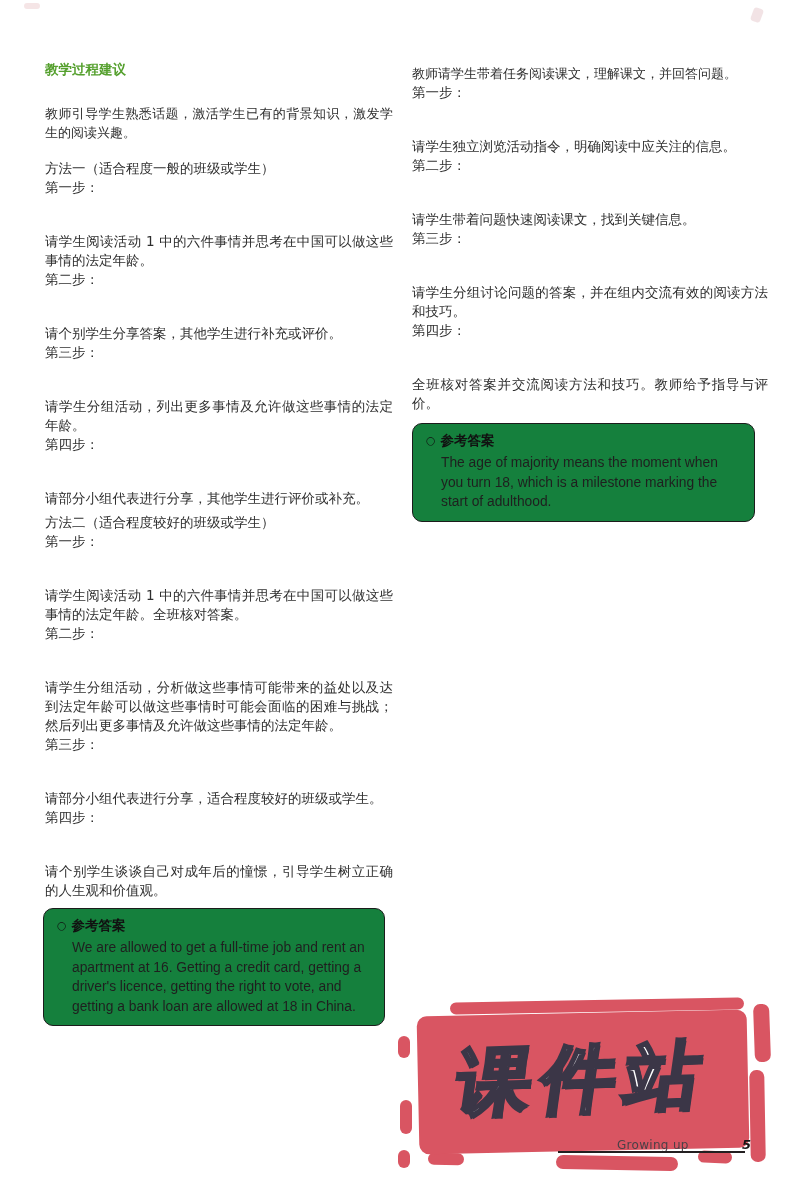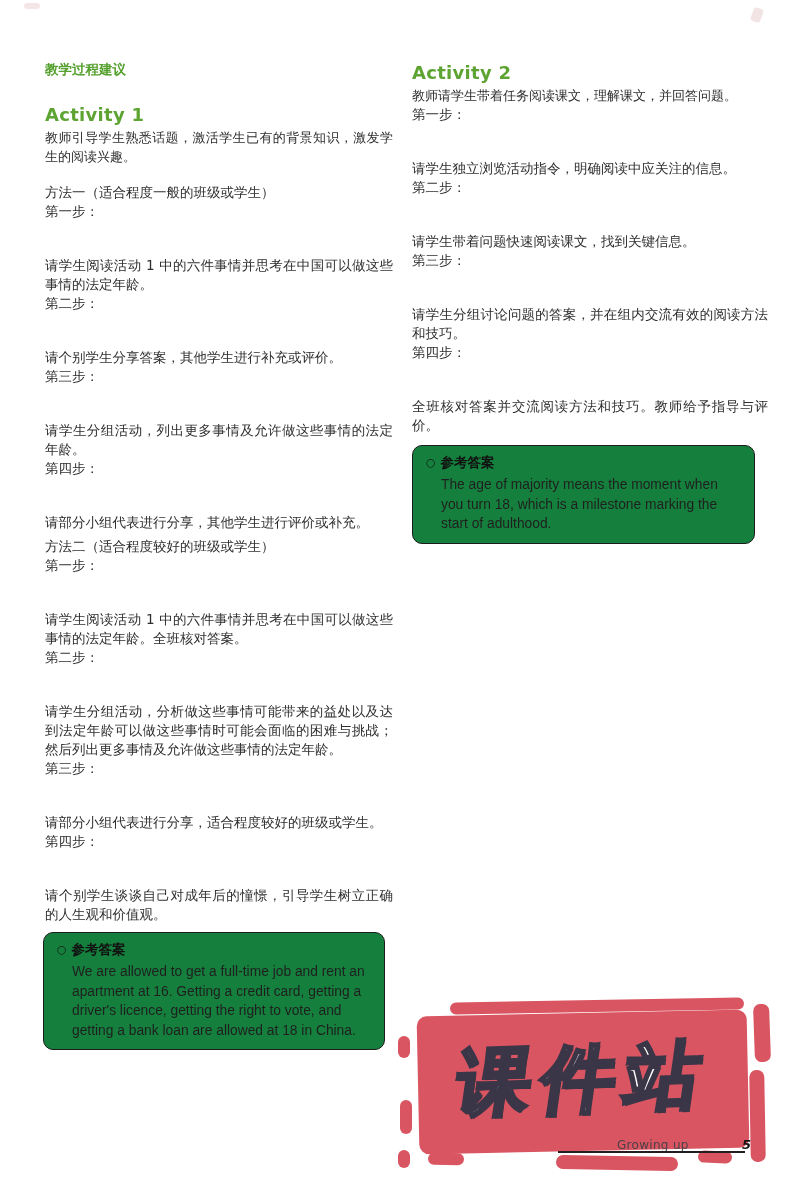--- a/index.html
+++ b/index.html
@@ -62,21 +62,20 @@
 <body>
 
 <div class="page">
 
   <span class="artifact artifact-left"></span>
   <span class="artifact artifact-right"></span>
 
   <div class="col col-left">
     <h2 class="section-title">教学过程建议</h2>
 
-    <h3 class="activity-title">Activity 1</h3>
     <p class="intro">教师引导学生熟悉话题，激活学生已有的背景知识，激发学生的阅读兴趣。</p>
 
     <h4 class="method-heading">方法一（适合程度一般的班级或学生）</h4>
     <div class="steps">
       <div class="step">
         <span class="step-label">第一步：</span>
         <span class="step-text">请学生阅读活动 1 中的六件事情并思考在中国可以做这些事情的法定年龄。</span>
       </div>
       <div class="step">
         <span class="step-label">第二步：</span>
@@ -114,21 +113,20 @@
 
     <div class="answer-box">
       <div class="answer-title-row">
         <span class="answer-bullet">○</span><span>参考答案</span>
       </div>
       <div class="answer-text">We are allowed to get a full-time job and rent an apartment at 16. Getting a credit card, getting a driver's licence, getting the right to vote, and getting a bank loan are allowed at 18 in China.</div>
     </div>
   </div>
 
   <div class="col col-right">
-    <h3 class="activity-title">Activity 2</h3>
     <p class="intro">教师请学生带着任务阅读课文，理解课文，并回答问题。</p>
 
     <div class="steps">
       <div class="step">
         <span class="step-label">第一步：</span>
         <span class="step-text">请学生独立浏览活动指令，明确阅读中应关注的信息。</span>
       </div>
       <div class="step">
         <span class="step-label">第二步：</span>
         <span class="step-text">请学生带着问题快速阅读课文，找到关键信息。</span>

